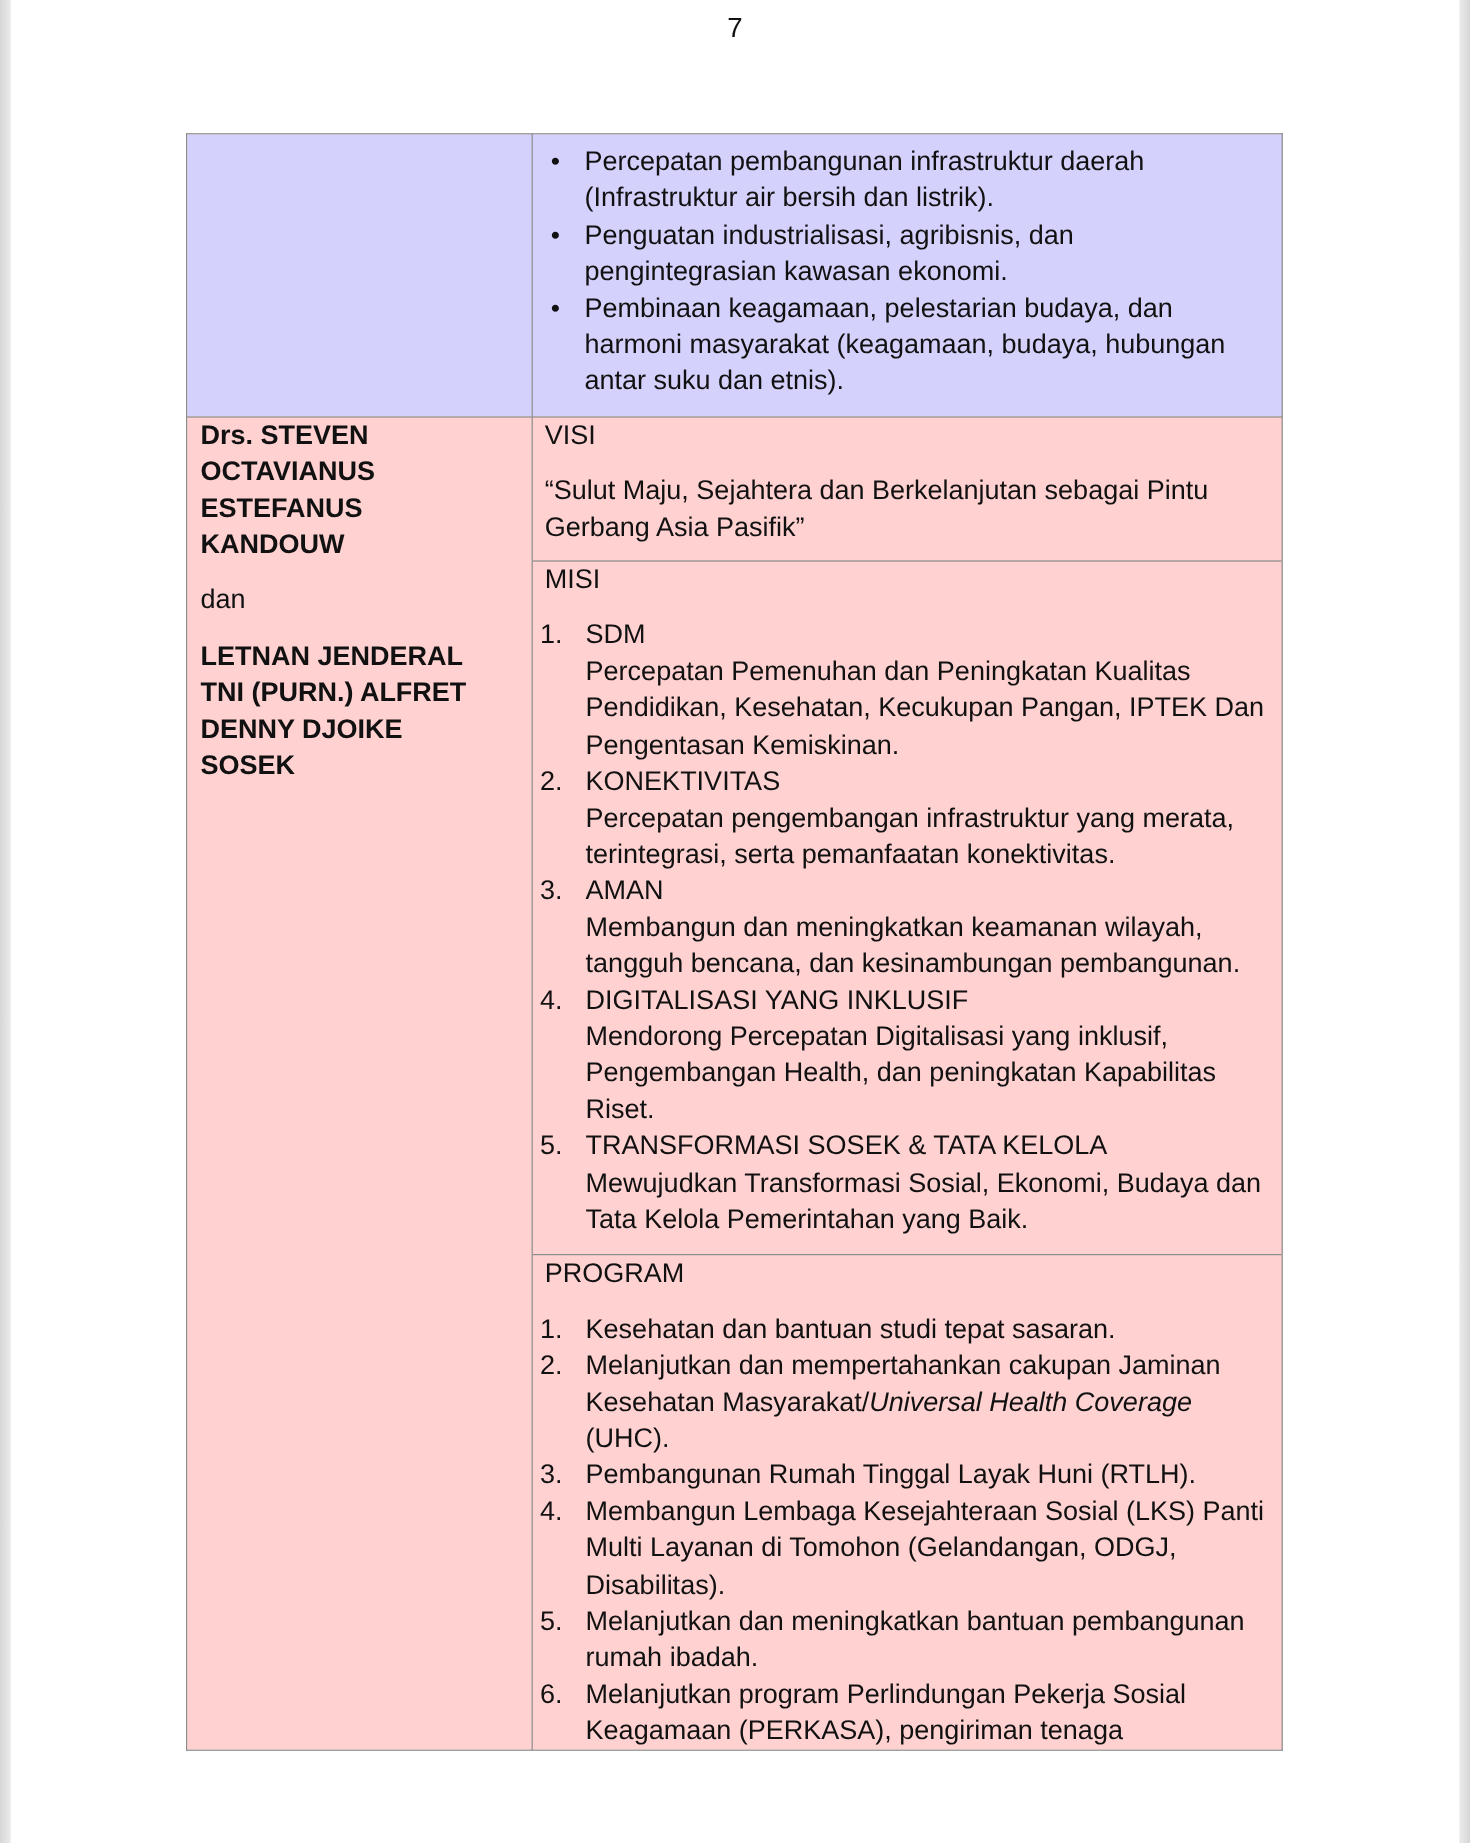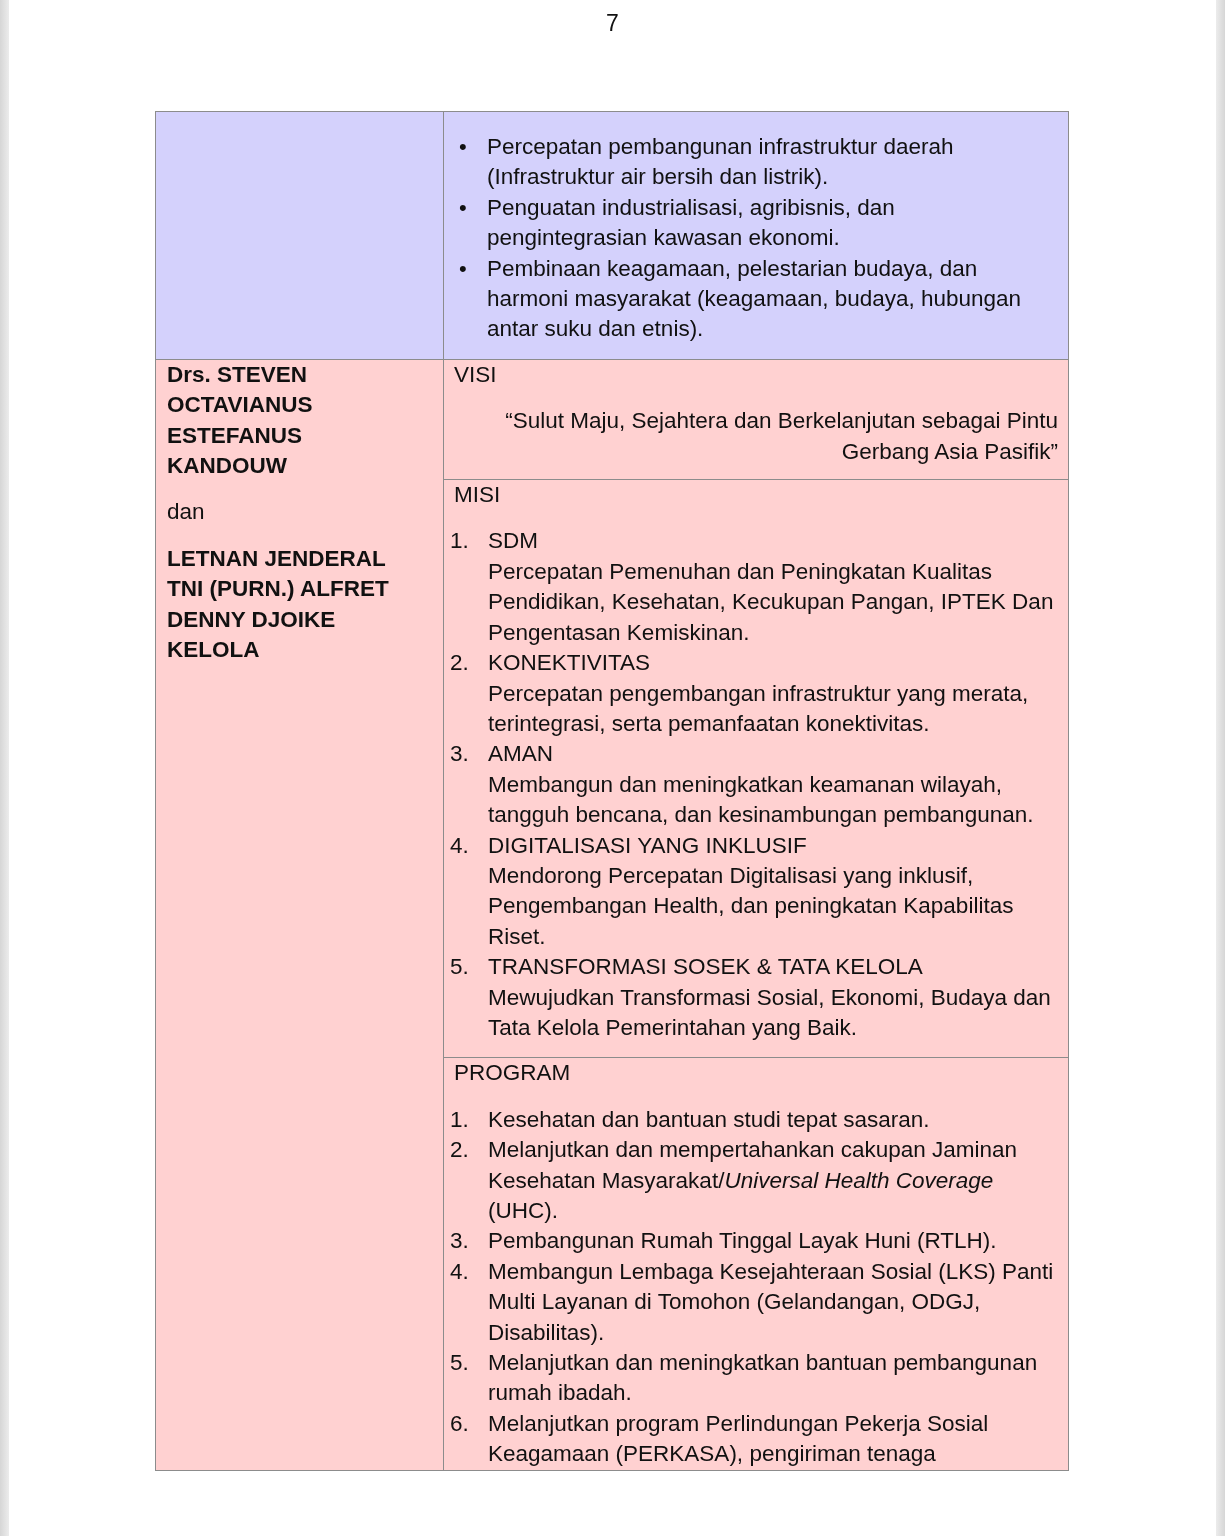--- a/index.html
+++ b/index.html
@@ -20,29 +20,29 @@
     position: absolute; left: 155px; top: 111px;
     width: 914px; border-collapse: collapse;
     font-size: 22.5px; line-height: 30.4px;
   }
   table.doc td {
     border: 1.5px solid #8c8c8c; vertical-align: top; padding: 0;
   }
   .c-left { width: 287px; margin-top: 16px; }
   .lav { background: #d4d1fc; }
   .pink { background: #ffd1d1; }
-  .ul { list-style: none; margin: 0; padding: 20px 10px 14px 10px; }
+  .ul { list-style: none; margin: 0; padding: 8px 10px 14px 10px; }
   .ul li { position: relative; padding-left: 33px; }
   .ul li::before { content: "\2022"; position: absolute; left: 5px; top: 0; font-size: 22px; }
   .names { padding: 0 10px 0 11px; }
   .name-b { font-weight: bold; margin: 0; }
   .dan { margin: 16px 0 16px 0; }
   .sec { padding: 0 10px 0 10px; }
   .sec-title { margin: 0; }
-  .visi-text { margin: 16px 0 12px 0; text-align: right; }
+  .visi-text { margin: 16px 0 12px 0; }
   .ol { list-style: none; margin: 16px 0 14px 0; padding: 0; }
   .ol li { position: relative; padding-left: 34px; }
   .ol li .num { position: absolute; left: -4px; top: 0; }
   .ol .it { font-style: italic; }
   .cell-visi { border-bottom: 1.5px solid #8c8c8c; }
   .cell-misi { border-bottom: 1.5px solid #8c8c8c; }
 </style>
 </head>
 <body>
 
@@ -67,21 +67,21 @@
     <td class="c-left pink">
       <div class="names">
         <p class="name-b">Drs. STEVEN</p>
         <p class="name-b">OCTAVIANUS</p>
         <p class="name-b">ESTEFANUS</p>
         <p class="name-b">KANDOUW</p>
         <p class="dan">dan</p>
         <p class="name-b">LETNAN JENDERAL</p>
         <p class="name-b">TNI (PURN.) ALFRET</p>
         <p class="name-b">DENNY DJOIKE</p>
-        <p class="name-b">KELOLA</p>
+        <p class="name-b">SOSEK</p>
       </div>
     </td>
     <td class="pink" style="padding:0;margin-top:44px;">
       <div class="cell-visi sec">
         <p class="sec-title">VISI</p>
         <p class="visi-text">“Sulut Maju, Sejahtera dan Berkelanjutan sebagai Pintu Gerbang Asia Pasifik”</p>
       </div>
       <div class="cell-misi sec">
         <p class="sec-title">MISI</p>
         <ol class="ol">

